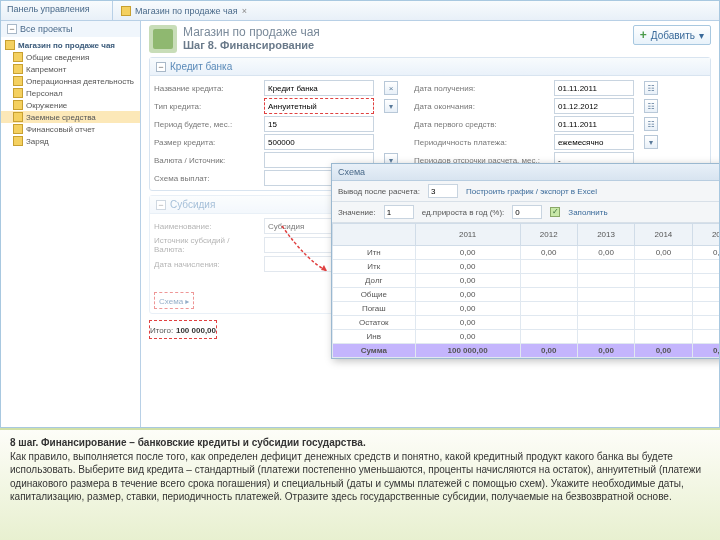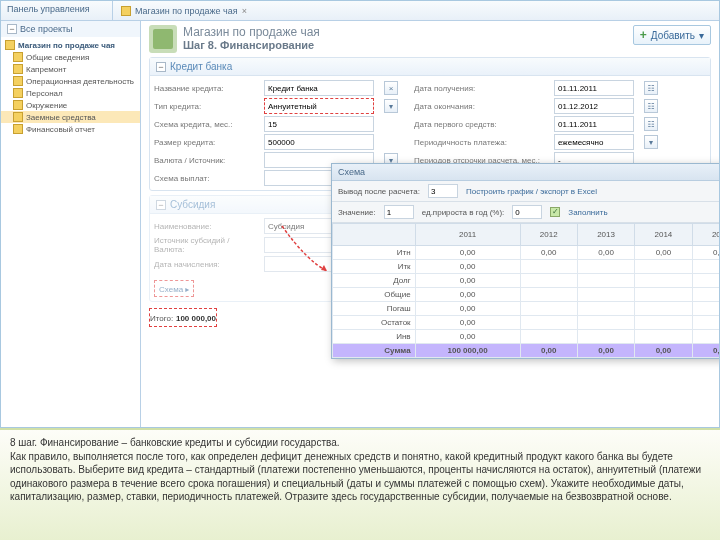--- a/index.html
+++ b/index.html
@@ -36,25 +36,25 @@
 .fld.red{border:1px dashed #e04040}
 .btn-sm{width:14px;height:14px;border:1px solid #b8c8d8;background:linear-gradient(#fff,#e8f0f8);font-size:8px;color:#5a7a9a;cursor:pointer}
 .popup{position:absolute;left:190px;top:142px;width:420px;background:#f4f6f8;border:1px solid #9ab8d0;box-shadow:2px 2px 8px rgba(0,0,0,.25)}
 .pop-hd{padding:3px 6px;background:linear-gradient(#e8f0f8,#d8e4f0);font-size:9px;color:#4a6a8a;border-bottom:1px solid #b8cde0}
 .pop-tb{padding:3px 6px;display:flex;gap:8px;align-items:center;font-size:8px;color:#555;flex-wrap:wrap;border-bottom:1px solid #d8e0e8}
 .pop-tb2{padding:3px 6px;display:flex;gap:8px;align-items:center;font-size:8px;color:#555;border-bottom:1px solid #d8e0e8}
 .mini-in{width:30px;height:14px;border:1px solid #c8d4e0;font-size:8px;padding:0 2px}
 .tbl{width:100%;border-collapse:collapse;font-size:8px}
 .tbl th{background:#eef3f8;border:1px solid #d0dce8;padding:6px 4px;color:#555;font-weight:normal;text-align:center}
 .tbl td{border:1px solid #e0e8f0;padding:2px 4px;text-align:center;color:#555;background:#fff}
-.tbl td:first-child{text-align:right}
+.tbl td:first-child{text-align:center}
 .tbl tr.sum td{background:#c4b5fd;font-weight:bold}
 .arrow{position:absolute;left:136px;top:200px;width:60px;height:60px;pointer-events:none}
 .footer{position:absolute;left:0;top:428px;width:720px;height:112px;background:linear-gradient(#fdfdf8,#e8f0d0);border-top:2px solid #d0e0a8;padding:6px 10px;font-size:10px;color:#333;line-height:1.35}
-.footer b{font-weight:normal}
+.footer b{font-weight:bold}
 .chk{width:10px;height:10px;border:1px solid #8aa868;background:#c8e8a8;display:inline-block;text-align:center;line-height:8px;font-size:8px;color:#3a6a3a}
 .lnk{color:#3a6a9a;cursor:pointer}
 .fade{opacity:.55}
 .xicon{font-size:9px;color:#888}
 </style>
 </head>
 <body>
 
 <div class="app">
   <div class="topbar">
@@ -97,20 +97,24 @@
             <span>Окружение</span>
           </div>
         <div class="tree-item sel">
             <span class="ticon"></span>
             <span>Заемные средства</span>
           </div>
         <div class="tree-item">
             <span class="ticon"></span>
             <span>Финансовый отчет</span>
           </div>
+        <div class="tree-item">
+            <span class="ticon"></span>
+            <span>Заряд</span>
+          </div>
       </div>
     </div>
     <div class="content">
       <div class="page-head">
         <div class="logo-title">
           <div class="logo"></div>
           <div class="titles">
             <h1>Магазин по продаже чая</h1>
             <h2>Шаг 8. Финансирование</h2>
           </div>
@@ -136,21 +140,21 @@
             <input class="fld" value="01.11.2011" style="">
             <button class="btn-sm">☷</button>
 
             <span class="lbl">Тип кредита:</span>
             <input class="fld red" value="Аннуитетный" style="">
             <button class="btn-sm">▾</button>
             <span class="lbl">Дата окончания:</span>
             <input class="fld" value="01.12.2012" style="">
             <button class="btn-sm">☷</button>
 
-            <span class="lbl">Схема кредита, мес.:</span>
+            <span class="lbl">Период будете, мес.:</span>
             <input class="fld" value="15" style="">
             <span></span>
             <span class="lbl">Дата первого средств:</span>
             <input class="fld" value="01.11.2011" style="">
             <button class="btn-sm">☷</button>
 
             <span class="lbl">Размер кредита:</span>
             <input class="fld" value="500000" style="">
             <span></span>
             <span class="lbl">Периодичность платежа:</span>
@@ -189,21 +193,21 @@
             <input class="fld" style="">
             <button class="btn-sm">▾</button>
             <span class="lbl">Дата:</span>
             <input class="fld" value="01.01.2011" style="">
             <button class="btn-sm">☷</button>
 
             <span class="lbl">Дата начисления:</span>
             <input class="fld" style="">
             <button class="btn-sm">☷</button>
           </div>
-          <div style="margin-top:8px;border:1px dashed #e04040;display:inline-block;padding:2px 4px">
+          <div style="margin-top:20px;border:1px dashed #e04040;display:inline-block;padding:2px 4px">
             <span class="lbl lnk">Схема ▸</span>
           </div>
         </div>
       </div>
 
       <div style="padding:3px 0;border:1px dashed #e04040;display:inline-block;margin-top:2px">
         <span class="lbl" style="font-weight:normal;color:#555">Итого:</span>
         <span class="lbl" style="font-weight:bold;color:#333">100 000,00</span>
       </div>
 

